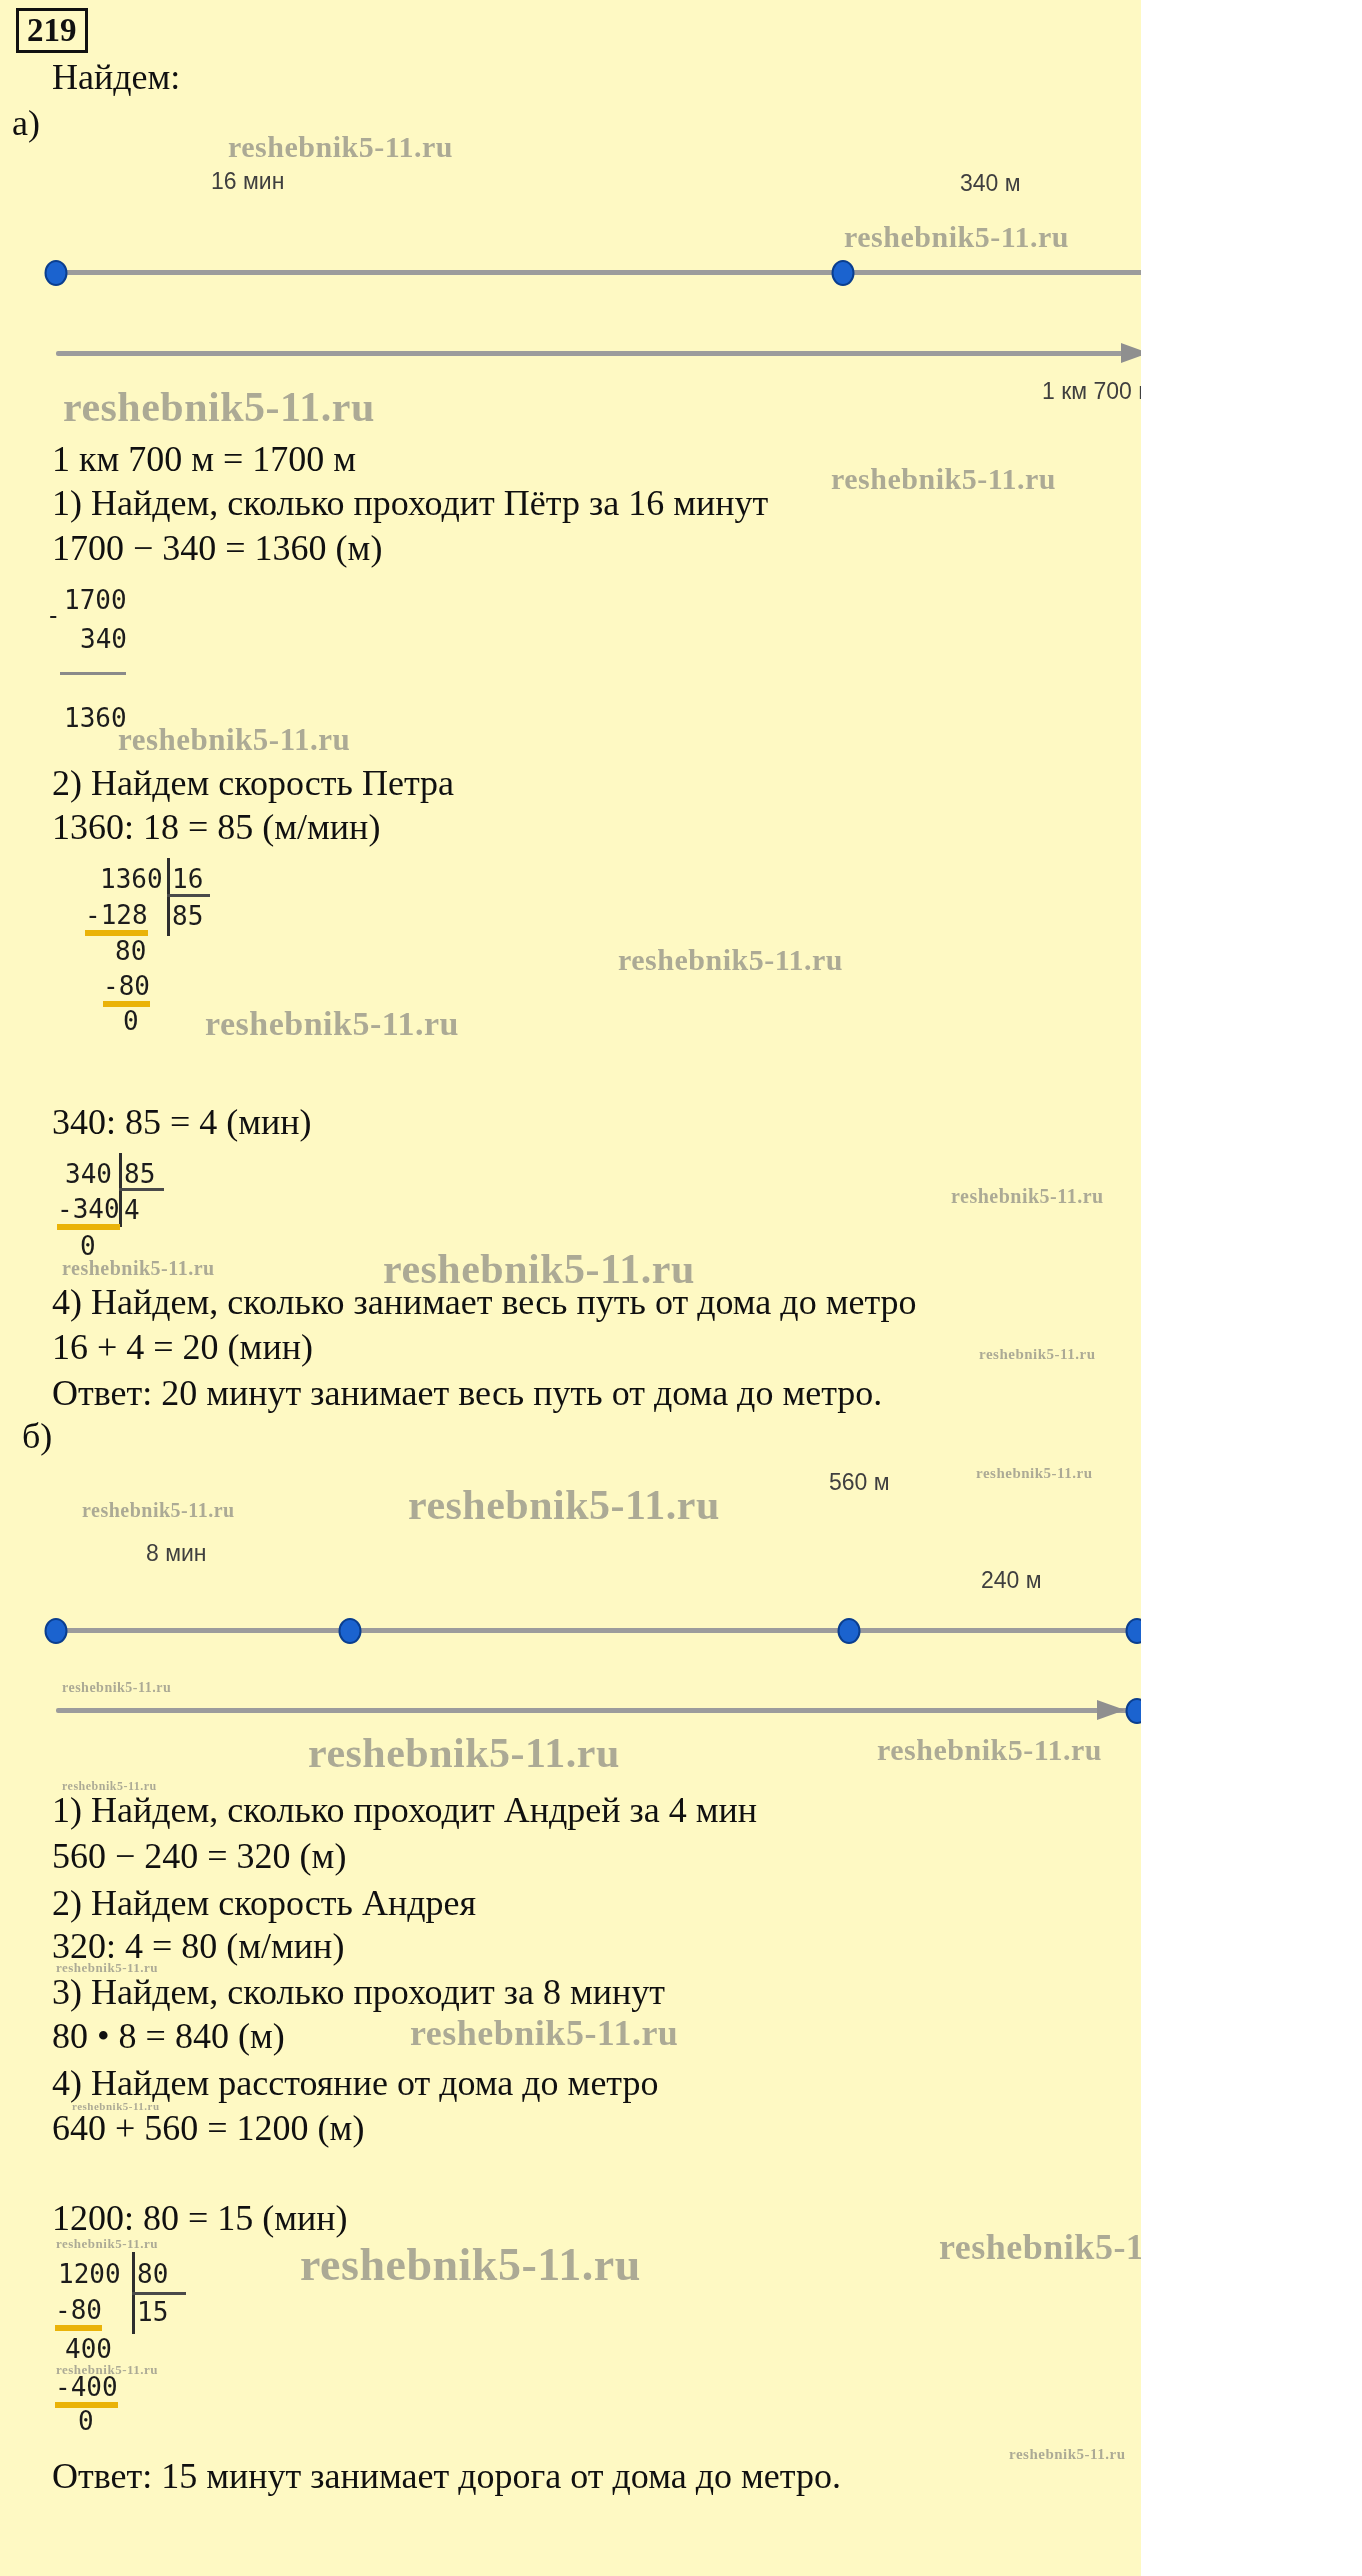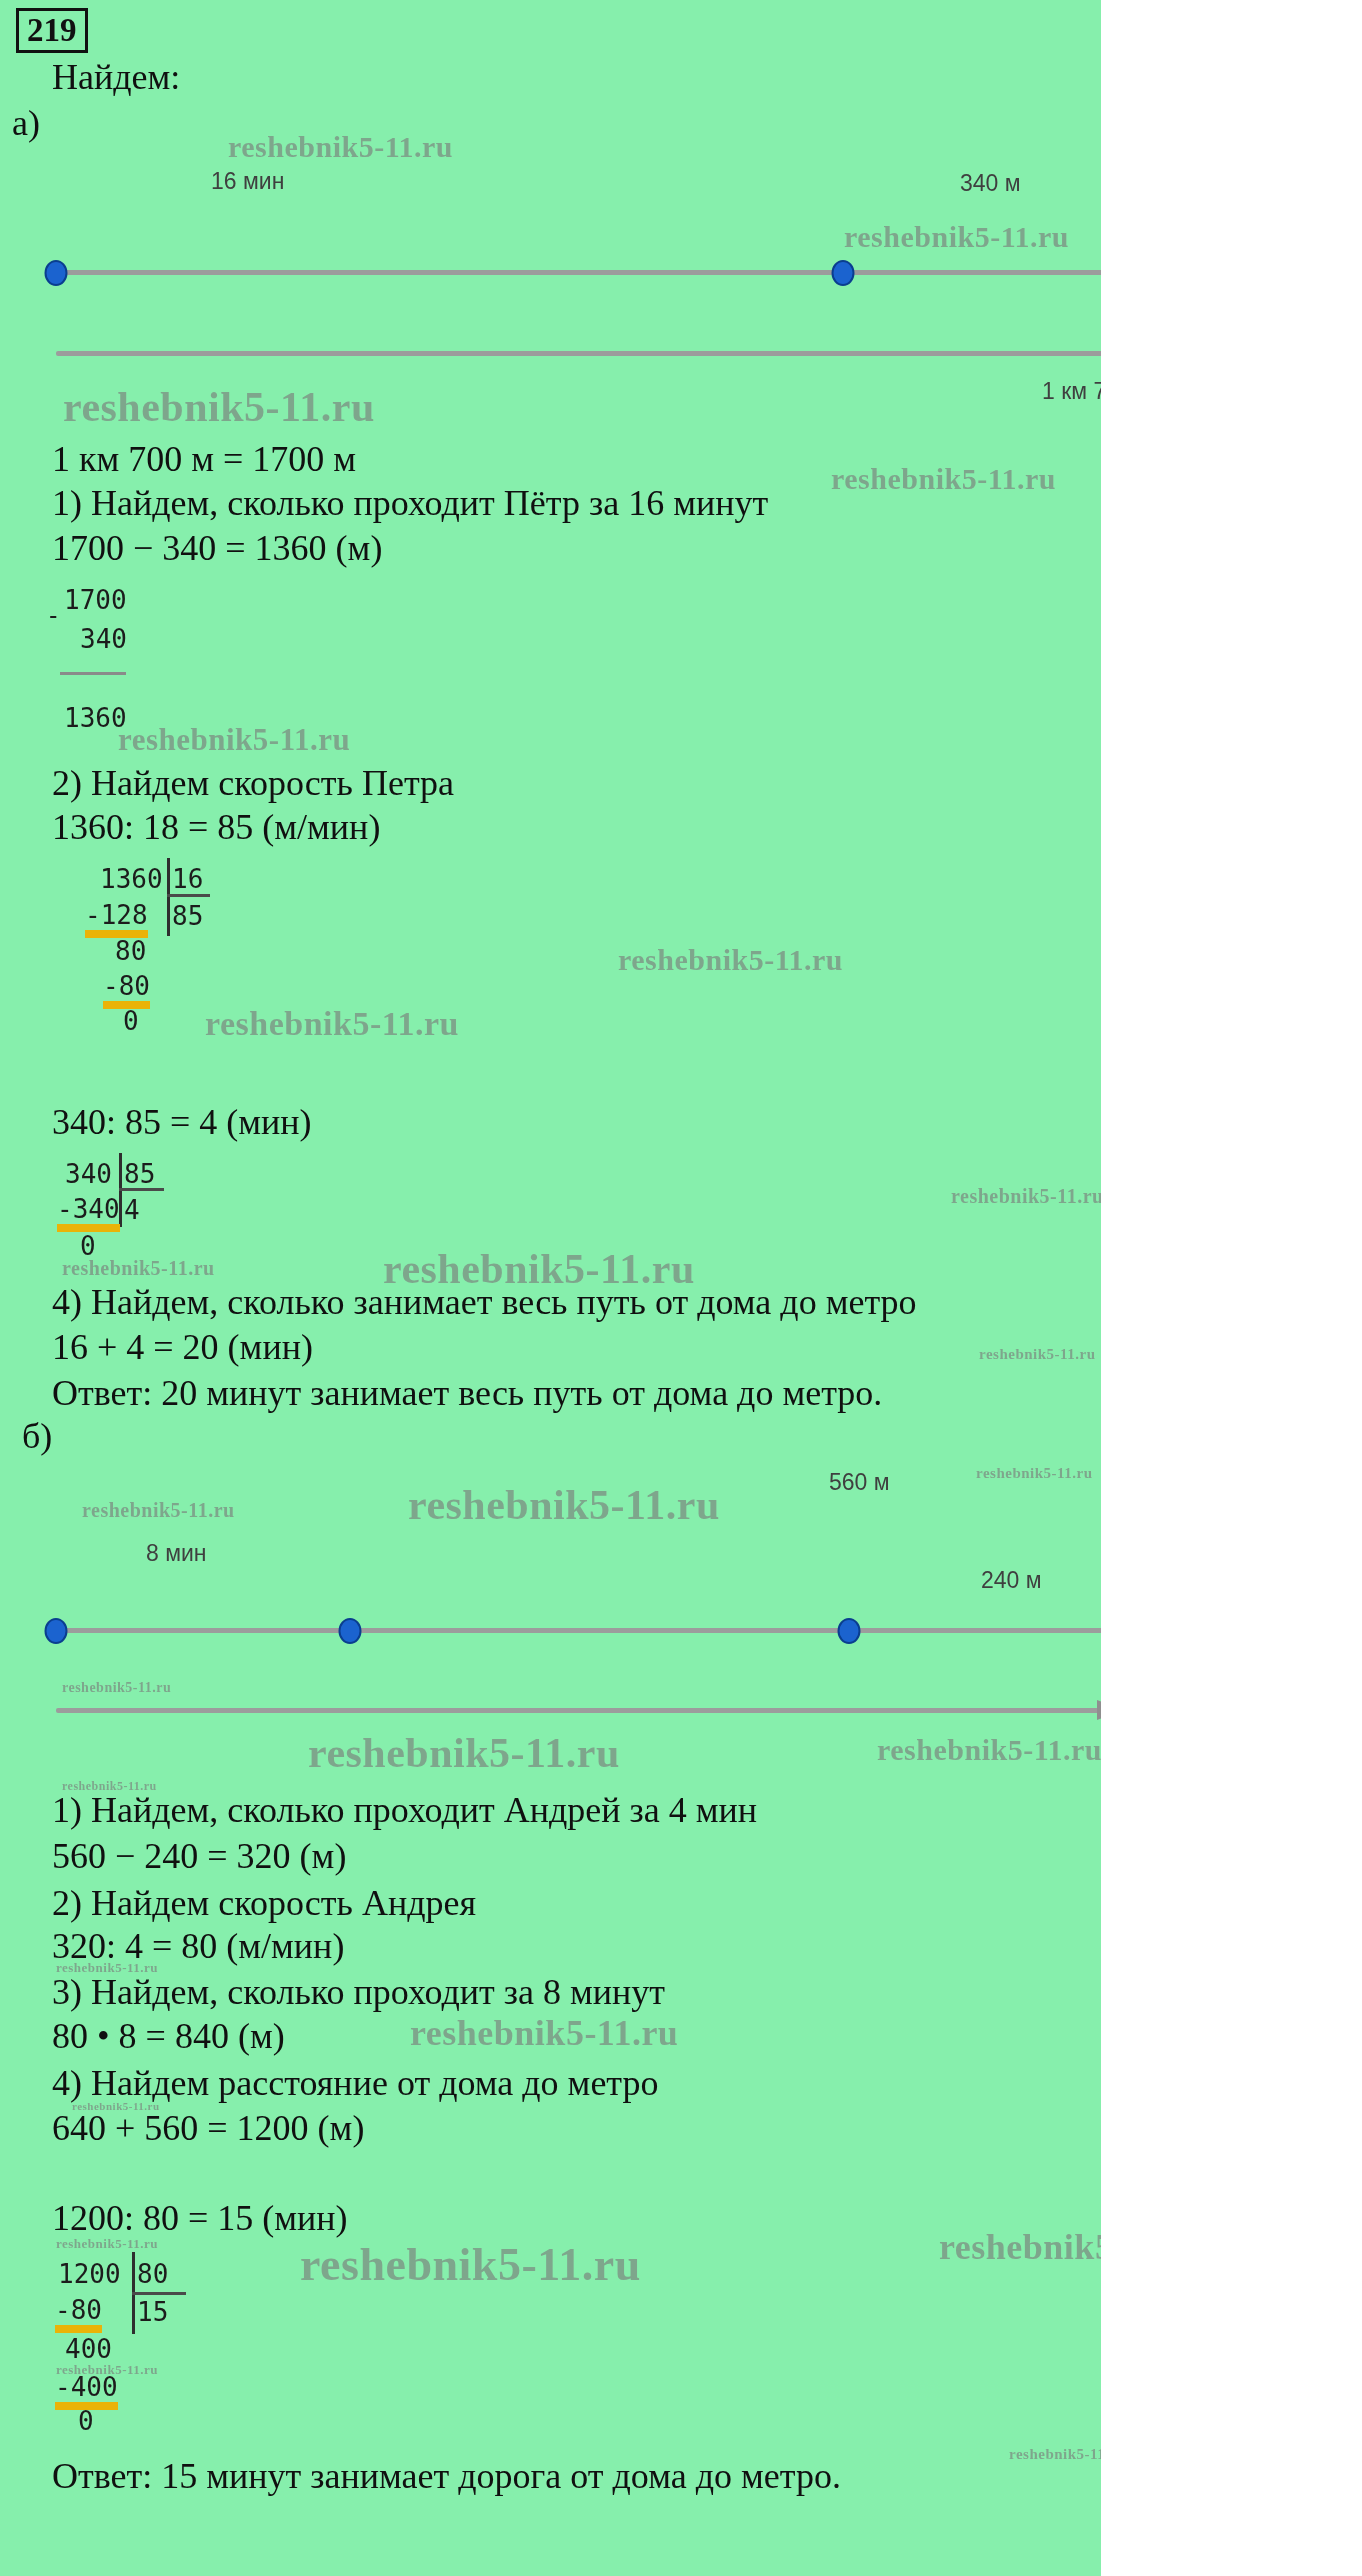--- a/index.html
+++ b/index.html
@@ -1,21 +1,21 @@
 <!DOCTYPE html>
 <html><head>
 <meta charset="utf-8">
 <style>
   html,body{margin:0;padding:0;background:#ffffff;}
-  #page{position:relative;width:1101px;height:2576px;background:#86efac;overflow:hidden;
-        font-family:"Liberation Serif",serif;}
+  #page{position:relative;width:1101px;height:2576px;background:#fef9c3;overflow:hidden;
+        font-family:"Liberation Serif",serif;padding-left:40px;}
   .txt{position:absolute;font-size:36px;color:#101010;white-space:nowrap;line-height:1.1;}
   .mono{position:absolute;font-family:"DejaVu Sans Mono",monospace;font-size:26px;color:#1c1c1c;
         white-space:nowrap;line-height:1.05;}
-  .mono.u{border-bottom:8px solid #eab308;padding-bottom:1px;}
+  .mono.u{border-bottom:6px solid #eab308;padding-bottom:1px;}
   .wm{position:absolute;font-family:"Liberation Serif",serif;font-weight:bold;color:#7a7a7a;
       opacity:0.62;white-space:nowrap;z-index:5;letter-spacing:0.5px;}
   .nline{position:absolute;height:5px;background:#9c9c9c;border-radius:2px;}
   .dot{position:absolute;width:19px;height:22px;background:#1b63cf;border:2px solid #0a3e8f;
        border-radius:50%;transform:translate(-50%,-50%);z-index:3;}
   .arrow{position:absolute;width:0;height:0;border-left:28px solid #8f8f8f;
          border-top:10px solid transparent;border-bottom:10px solid transparent;z-index:2;}
   .dlabel{position:absolute;font-family:"Liberation Sans",sans-serif;font-size:23px;color:#3f3f3f;
           white-space:nowrap;}
   .hline{position:absolute;height:3px;background:#4a4a4a;}

